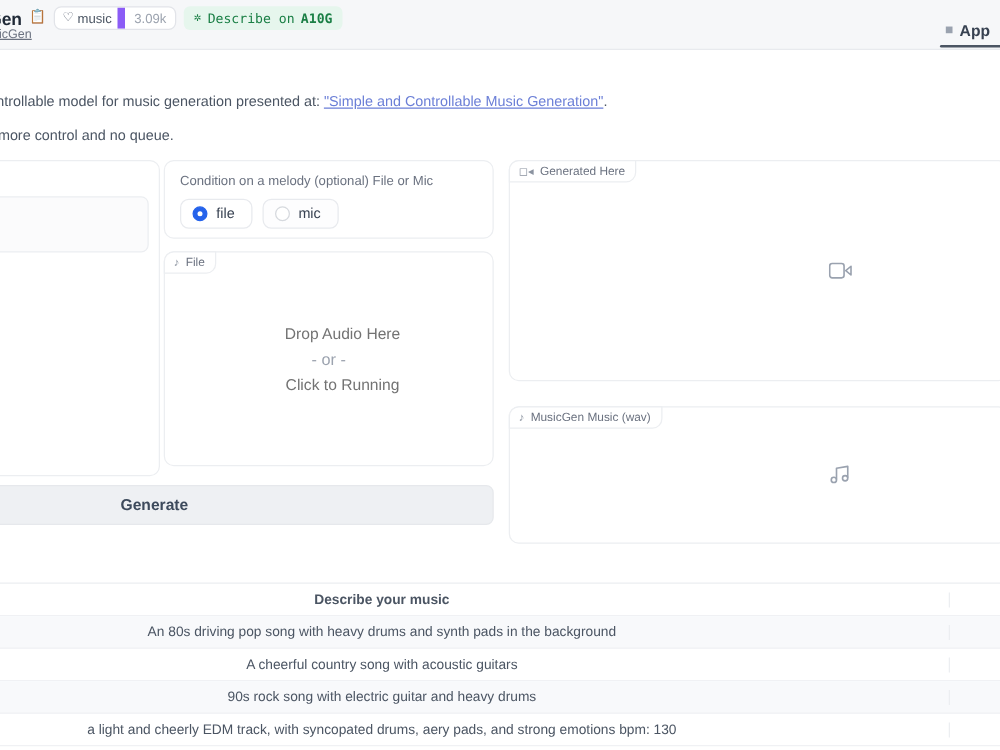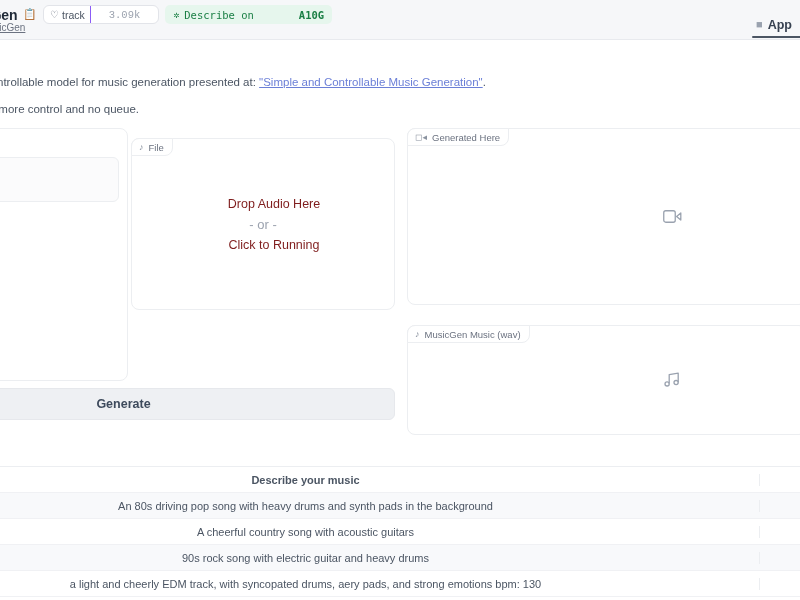--- a/index.html
+++ b/index.html
@@ -33,34 +33,33 @@
     border: 1px solid #e2e4e9; border-radius: 6px;
     background: #fff; height: 19px; overflow: hidden;
     font-size: 10.5px; color: #4b5563;
   }
   .like-pill .lk {
     display: flex; align-items: center; gap: 3px;
     padding: 0 5px 0 6px;
   }
   .like-pill .cnt {
     display: flex; align-items: center;
-    padding: 0 18px; border-left: 1px solid #8b5cf6;
+    padding: 0 7px; border-left: 6px solid #8b5cf6;
     color: #9ca3af;
-    font-family: Liberation Mono, monospace;
   }
   .heart { font-size: 10px; color: #6b7280; line-height: 1; }
 
   .run-pill {
     display: inline-flex; align-items: center; gap: 5px;
     background: #e6f6ed; border-radius: 5px;
     height: 19px; padding: 0 8px;
     font-size: 10.5px; color: #1a7f45;
     font-family: "DejaVu Sans Mono", monospace;
   }
-  .run-pill .hw { font-weight: bold; margin-left: 40px; }
+  .run-pill .hw { font-weight: bold; }
   .run-star { font-size: 10px; }
 
   .hf-sub {
     position: absolute; left: -63px; top: 22px;
     font-size: 10px; color: #6b7280;
     text-decoration: underline; white-space: nowrap;
   }
 
   .tabs {
     position: absolute; right: 0; top: 0;
@@ -148,21 +147,21 @@
     height: 18px; padding: 0 8px 0 7px;
     font-size: 9.5px; color: #6b7280;
   }
   .tag-ico { font-size: 9px; color: #8b93a0; line-height: 1; }
   .drop-zone {
     height: 100%;
     display: flex; flex-direction: column;
     align-items: center; justify-content: center;
     gap: 6px;
   }
-  .dz-main { font-size: 12.5px; color: #7f1d1d; margin-left: 22px; }
+  .dz-main { font-size: 12.5px; color: #737373; margin-left: 22px; }
   .dz-or { font-size: 13px; color: #9ca3af; }
 
   .gen-btn {
     position: absolute; left: -148px; top: 388px;
     width: 543px; height: 32px;
     background: #eef0f3;
     border: 1px solid #e6e8ec; border-radius: 6px;
     display: flex; align-items: center; justify-content: center;
     font-size: 12.5px; font-weight: bold; color: #3d4a5c;
   }
@@ -206,21 +205,21 @@
 <body>
 
 <div class="hf-header">
   <div class="hf-title-row">
     <span class="hf-space-name">MusicGen</span>
     <span class="copy-icon">📋</span>
 
     <span class="like-pill">
       <span class="lk">
         <span class="heart">♡</span>
-        <span>track</span>
+        <span>music</span>
       </span>
       <span class="cnt">3.09k</span>
     </span>
 
     <span class="run-pill">
       <span class="run-star">✲</span>
       <span>Describe on</span>
       <span class="hw">A10G</span>
     </span>
   </div>
@@ -241,20 +240,33 @@
   </p>
   <p class="l2">Generate longer sequences, more control and no queue.</p>
 </div>
 
 <div class="col-left">
   <div class="prompt-box" placeholder=""></div>
 </div>
 
 <div class="col-mid">
 
+  <div class="panel melody-panel">
+    <div class="melody-label">Condition on a melody (optional) File or Mic</div>
+    <div class="radio-row">
+      <label class="radio-chip sel">
+        <span class="rdot"></span>
+        <span>file</span>
+      </label>
+      <label class="radio-chip">
+        <span class="rdot"></span>
+        <span>mic</span>
+      </label>
+    </div>
+  </div>
 
   <div class="panel file-panel">
     <span class="panel-tag">
       <span class="tag-ico">♪</span>
       <span>File</span>
     </span>
     <div class="drop-zone">
       <div class="dz-main">Drop Audio Here</div>
       <div class="dz-or">- or -</div>
       <div class="dz-main">Click to Running</div>

